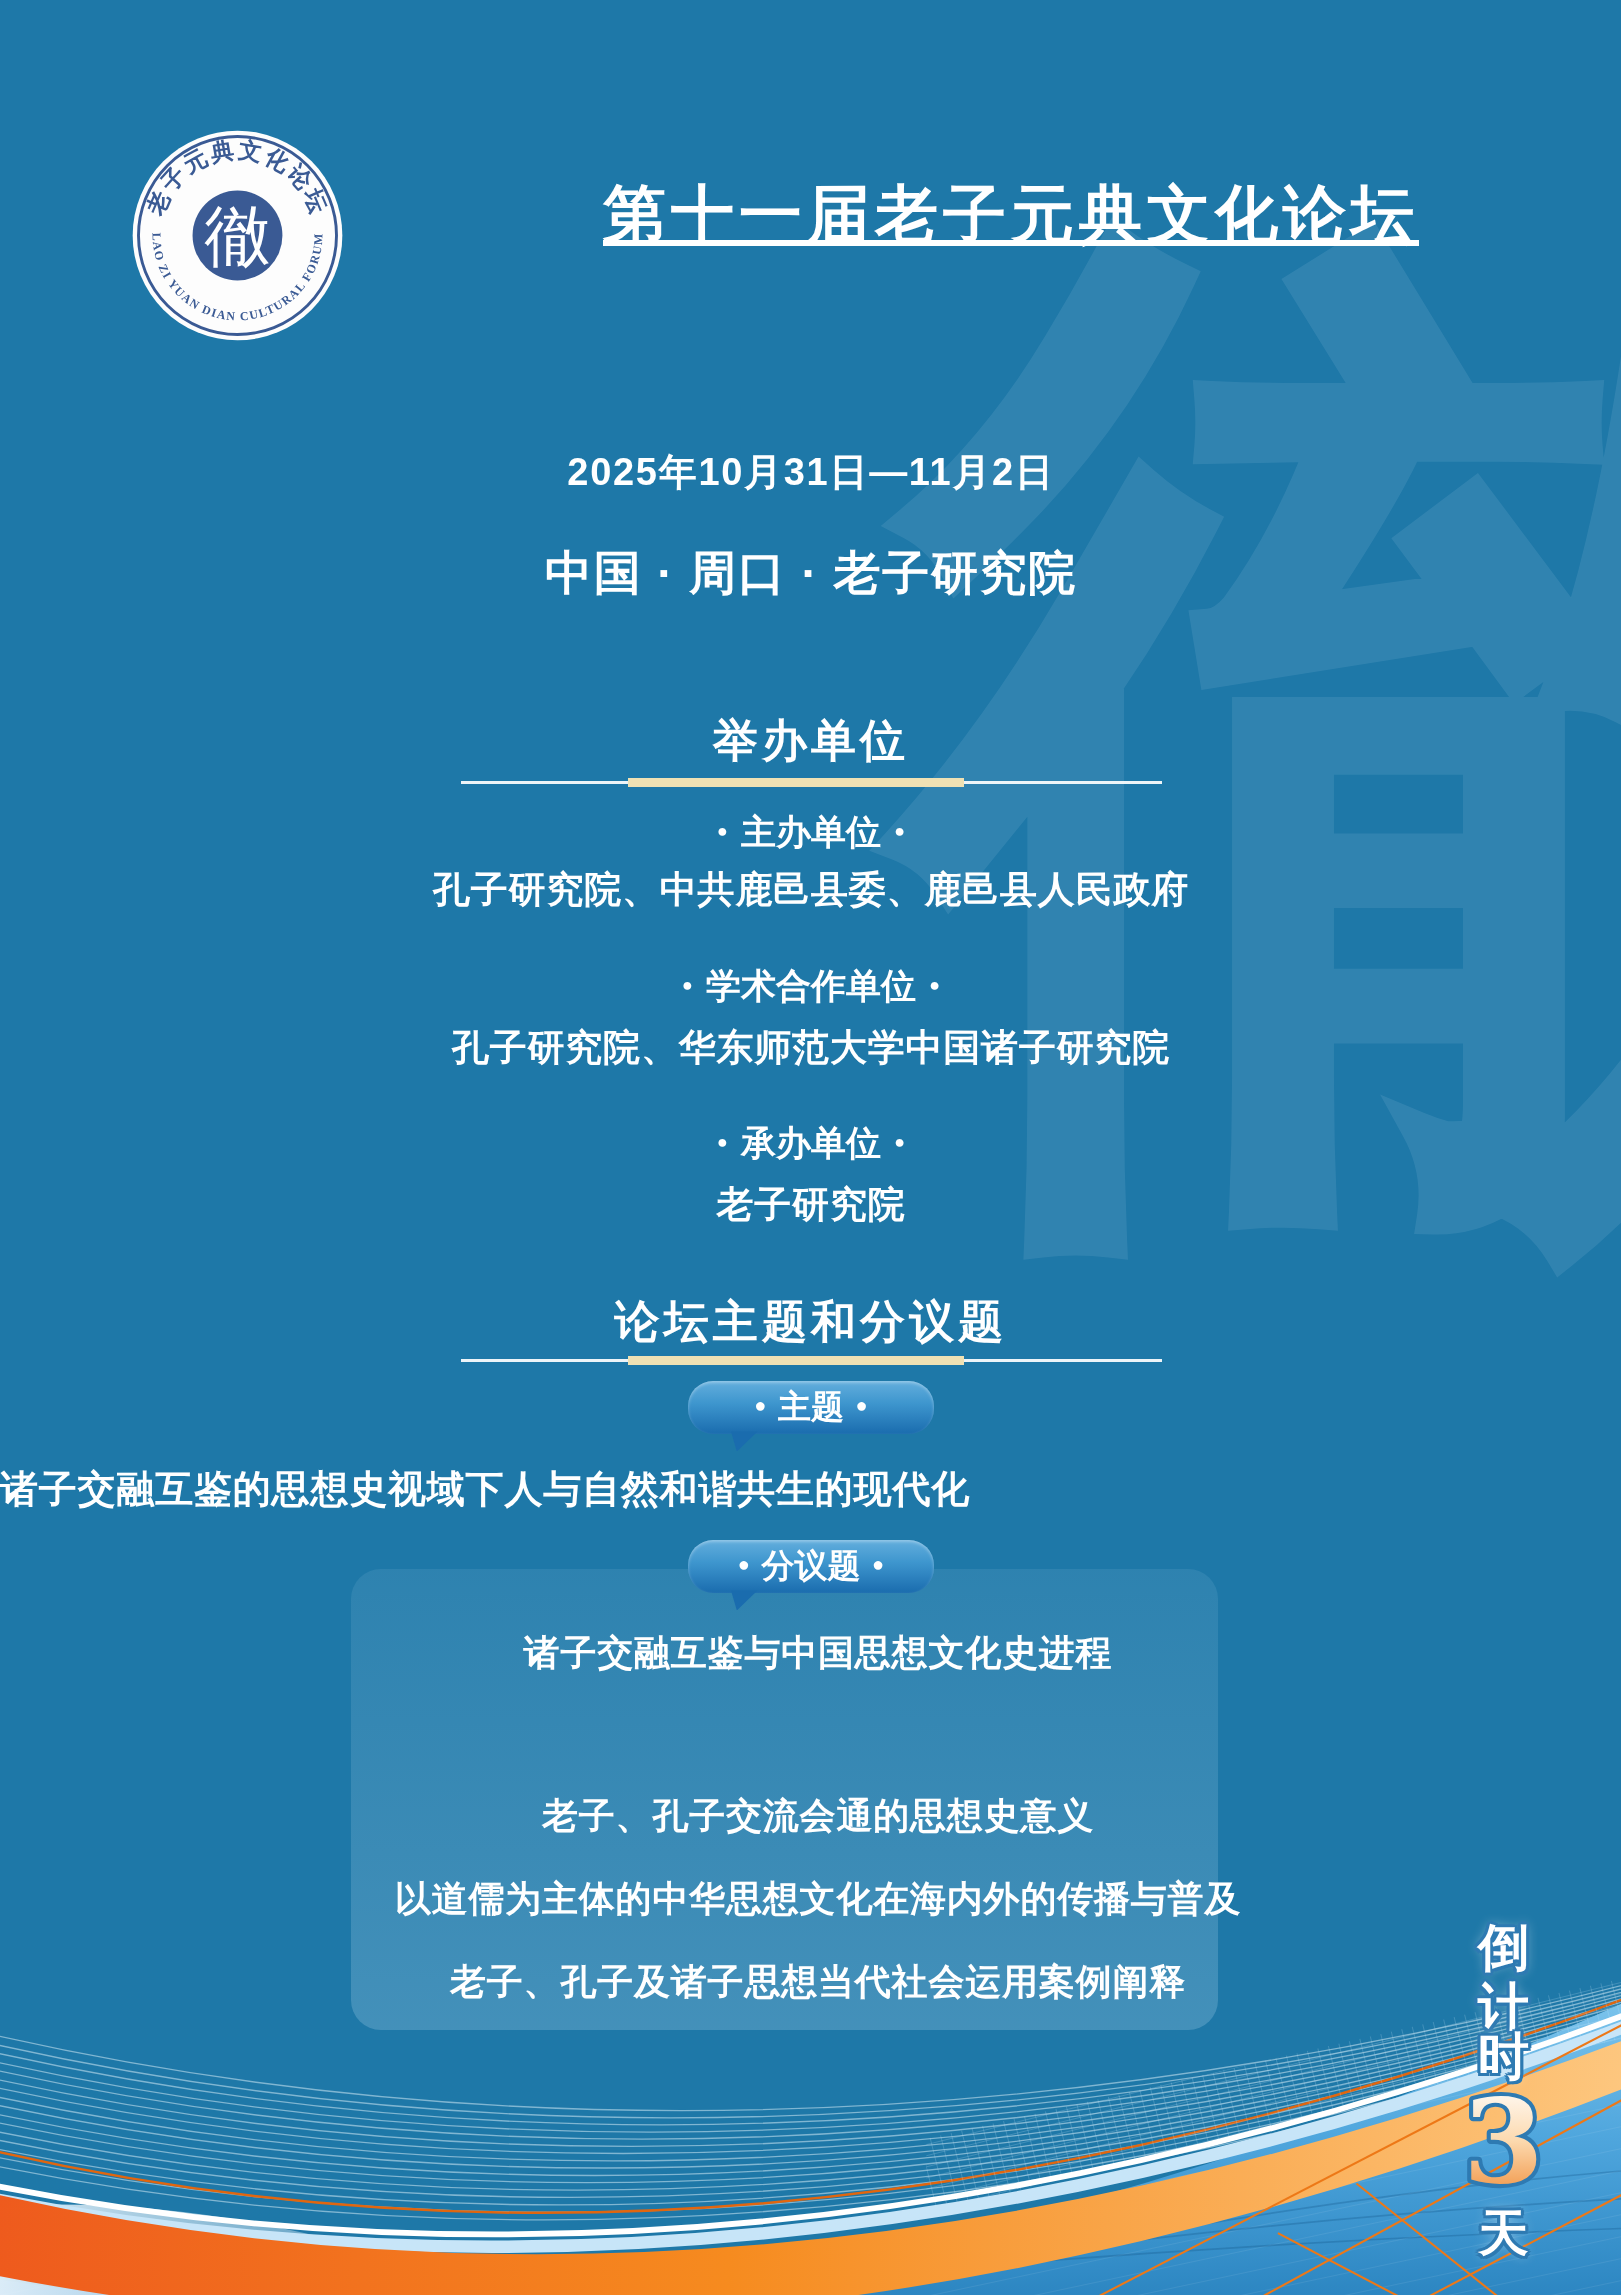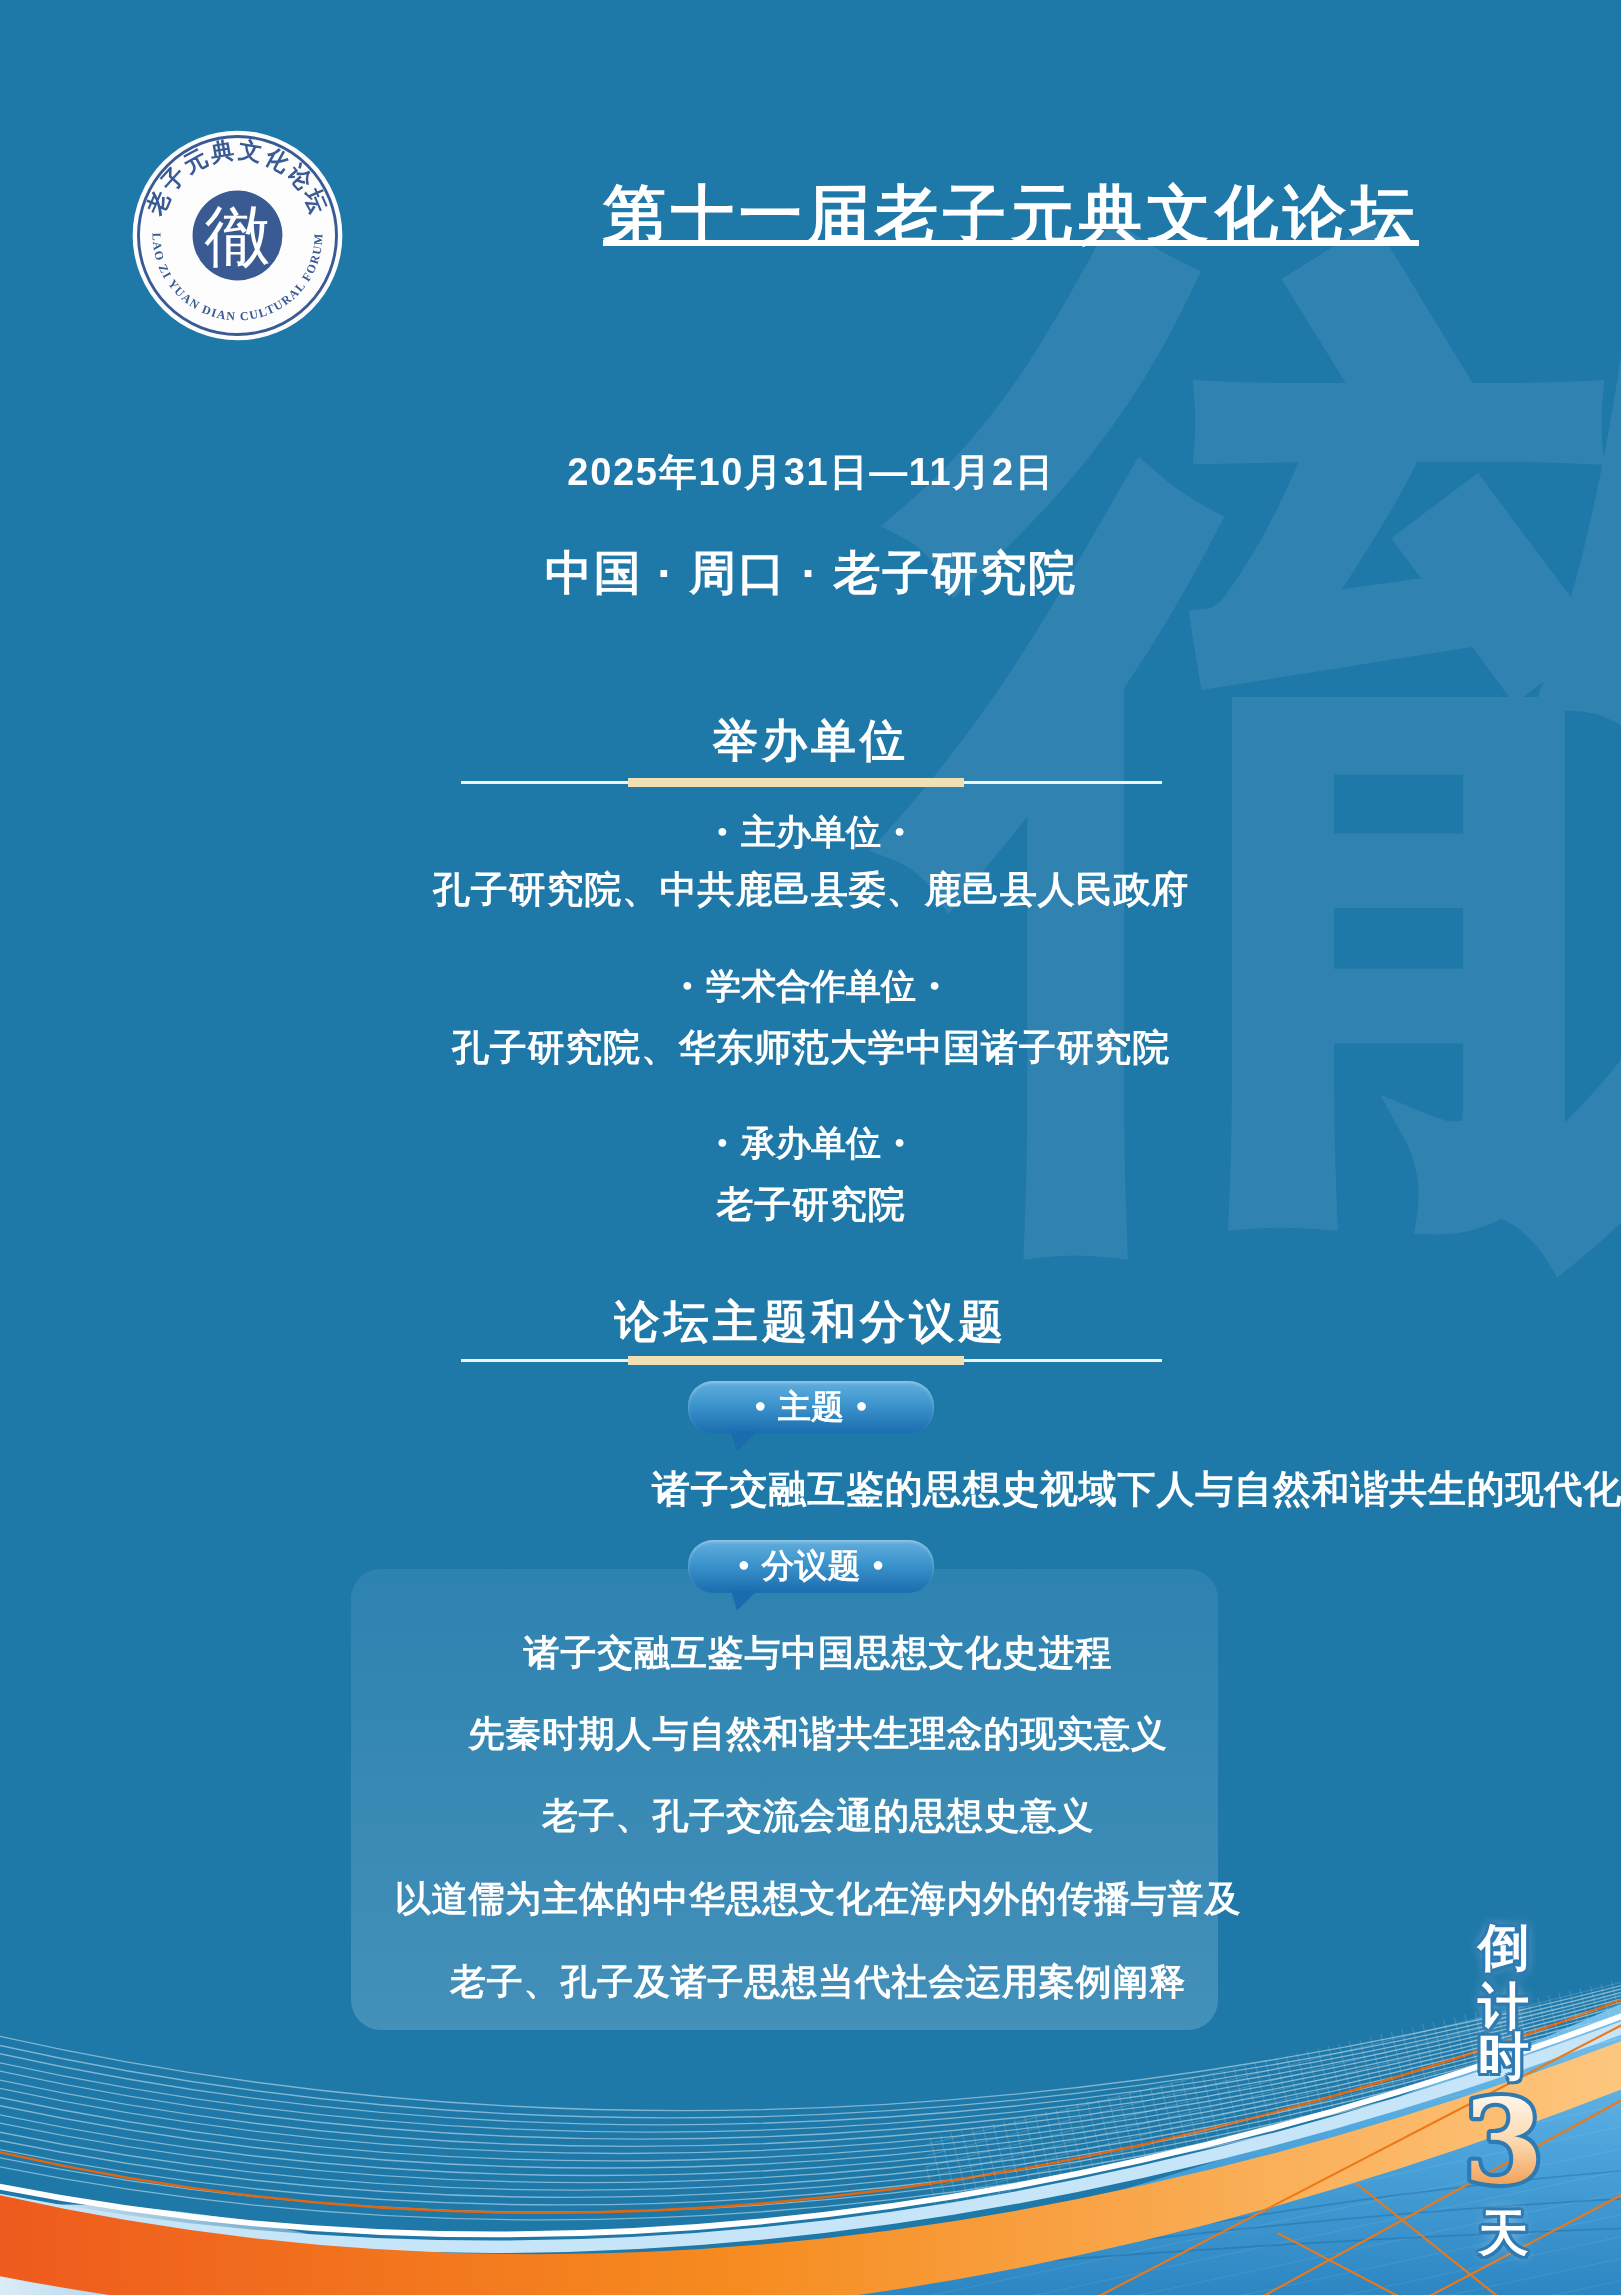--- a/index.html
+++ b/index.html
@@ -67,21 +67,21 @@
     box-shadow:inset 0 1.7px 3.3px rgba(255,255,255,0.35);
     display:flex;align-items:center;justify-content:center;
     font-size:33px;font-weight:bold;
   }
   .bubble .dot{font-size:20px;margin:0 11.6px;transform:translateY(-2.5px);}
   .bubble::after{
     content:"";position:absolute;left:43px;bottom:-17.4px;width:26.5px;height:20px;
     background:#1a6cae;clip-path:polygon(0 0,100% 0,22% 100%);
   }
   .theme-text{
-    position:absolute;left:0;right:0;top:1464px;text-align:right;
+    position:absolute;left:0;right:0;top:1464px;text-align:left;
     font-size:38px;font-weight:bold;z-index:3;letter-spacing:0.8px;
   }
   
   .panel{
     position:absolute;left:351px;top:1569px;width:867px;height:461px;
     border-radius:30px;z-index:2;
     background:linear-gradient(180deg,rgba(186,222,243,0.10) 0%,rgba(186,222,243,0.24) 100%);
   }
   .sub-item{
     position:absolute;left:351px;width:934px;text-align:center;
@@ -163,21 +163,20 @@
   <div class="theme-text">诸子交融互鉴的思想史视域下人与自然和谐共生的现代化</div>
 
   <div class="bubble" style="left:688px;top:1540px">
     <span class="dot">●</span>
       <span>分议题</span>
       <span class="dot">●</span>
   </div>
 
   <div class="panel"></div>
   <div class="sub-item" style="top:1629px">诸子交融互鉴与中国思想文化史进程</div>
-  <div class="sub-item" style="top:1710px">先秦时期人与自然和谐共生理念的现实意义</div>
   <div class="sub-item" style="top:1792px">老子、孔子交流会通的思想史意义</div>
   <div class="sub-item" style="top:1875px">以道儒为主体的中华思想文化在海内外的传播与普及</div>
   <div class="sub-item" style="top:1958px">老子、孔子及诸子思想当代社会运用案例阐释</div>
 
   <svg class="waves" width="1622" height="331" viewBox="0 0 1961 400" preserveAspectRatio="none">
     <defs>
       <linearGradient id="gBlue" x1="0" y1="0" x2="0" y2="1">
         <stop offset="0" stop-color="#7cc4ec"></stop>
         <stop offset="0.45" stop-color="#4fa6dd"></stop>
         <stop offset="1" stop-color="#2a84c0"></stop>

